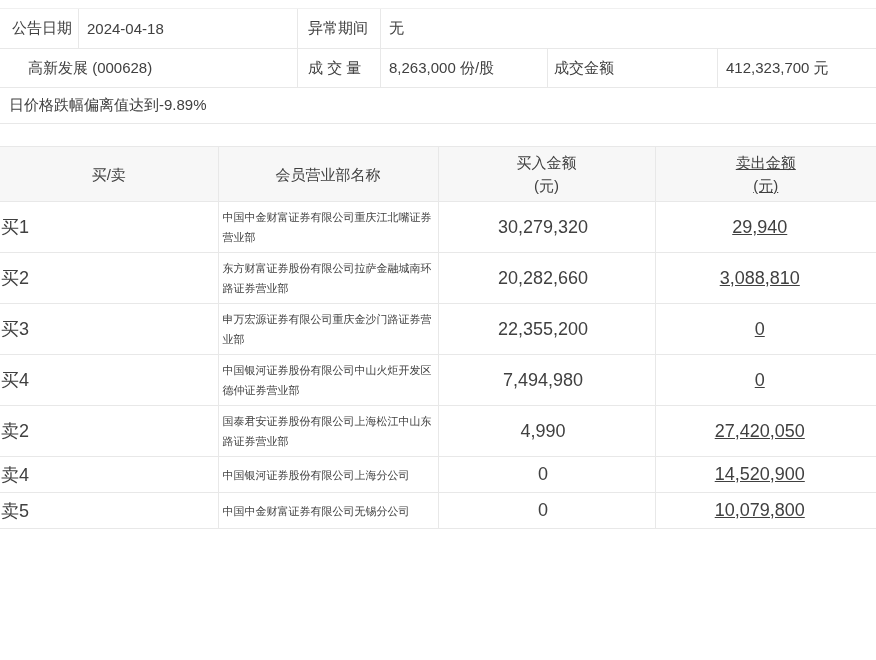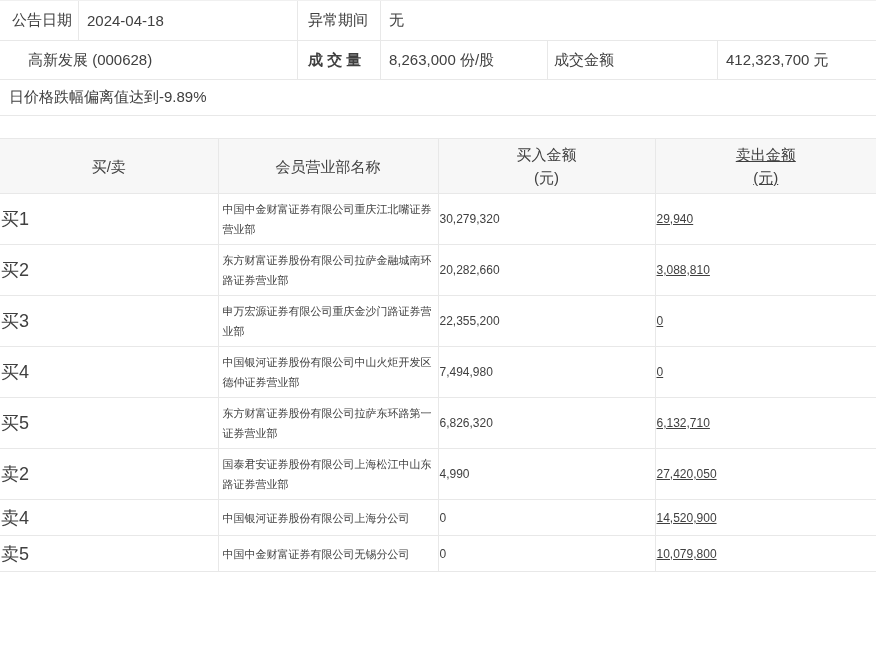--- a/index.html
+++ b/index.html
@@ -13,39 +13,39 @@
   body {
     width: 876px;
     height: 660px;
     overflow: hidden;
     background: #ffffff;
     color: var(--text, #404040);
     font-family: "Liberation Sans", "DejaVu Sans", sans-serif;
   }
 
   
-  .info { border-top: 1px solid var(--border-light, #f0f0f0); }
+  .info { border-top: 1px solid var(--border-light, #f0f0f0); margin-top: 8px; }
   .info-row { display: flex; border-bottom: 1px solid var(--border, #e8e8e8); }
   .info-row .cell {
     display: flex;
     align-items: center;
     font-size: 15px;
     white-space: nowrap;
     overflow: hidden;
   }
   .bd-r { border-right: 1px solid var(--border, #e8e8e8); }
   .r1 { height: 40px; }
   .r2 { height: 39px; }
   .r3 { height: 36px; }
   .r1 .c1 { width: 79px;  padding-left: 12px; }
   .r1 .c2 { width: 219px; padding-left: 8px; }
   .r1 .c3 { width: 83px;  padding-left: 10px; }
   .r1 .c4 { flex: 1;      padding-left: 8px; }
   .r2 .c1 { width: 298px; padding-left: 28px; }
-  .r2 .c2 { width: 83px;  padding-left: 10px; font-weight: bold; }
+  .r2 .c2 { width: 83px;  padding-left: 10px; }
   .r2 .c3 { width: 167px; padding-left: 8px; }
   .r2 .c4 { width: 170px; padding-left: 6px; }
   .r2 .c5 { flex: 1;      padding-left: 8px; }
   .r3 .c1 { flex: 1;      padding-left: 9px; }
 
   
   table {
     width: 876px;
     margin-top: 22px;
     border-collapse: collapse;
@@ -75,21 +75,21 @@
   .w-buy    { width: 217px; }
   .w-sell   { width: 221px; }
   td.cell-side { text-align: left; font-size: 18px; }
   td.cell-broker {
     font-size: 11px;
     line-height: 20px;
     padding-left: 4px;
     padding-right: 2px;
     word-break: break-all;
   }
-  td.cell-buy, td.cell-sell { text-align: left; font-size: 12px; }
+  td.cell-buy, td.cell-sell { text-align: center; font-size: 18px; }
   td.cell-buy  { padding-right: 8px; }
   td.cell-sell { padding-right: 13px; }
 </style>
 </head>
 <body>
 
 <div>
 
   <section class="info">
     <div class="info-row r1">
@@ -147,26 +147,20 @@
     <td class="cell-sell">0</td>
   </tr>
 
   <tr>
     <td class="cell-side">买4</td>
     <td class="cell-broker">中国银河证券股份有限公司中山火炬开发区德仲证券营业部</td>
     <td class="cell-buy">7,494,980</td>
     <td class="cell-sell">0</td>
   </tr>
 
-  <tr>
-    <td class="cell-side">买5</td>
-    <td class="cell-broker">东方财富证券股份有限公司拉萨东环路第一证券营业部</td>
-    <td class="cell-buy">6,826,320</td>
-    <td class="cell-sell">6,132,710</td>
-  </tr>
 
 
   <tr>
     <td class="cell-side">卖2</td>
     <td class="cell-broker">国泰君安证券股份有限公司上海松江中山东路证券营业部</td>
     <td class="cell-buy">4,990</td>
     <td class="cell-sell">27,420,050</td>
   </tr>
 
 

